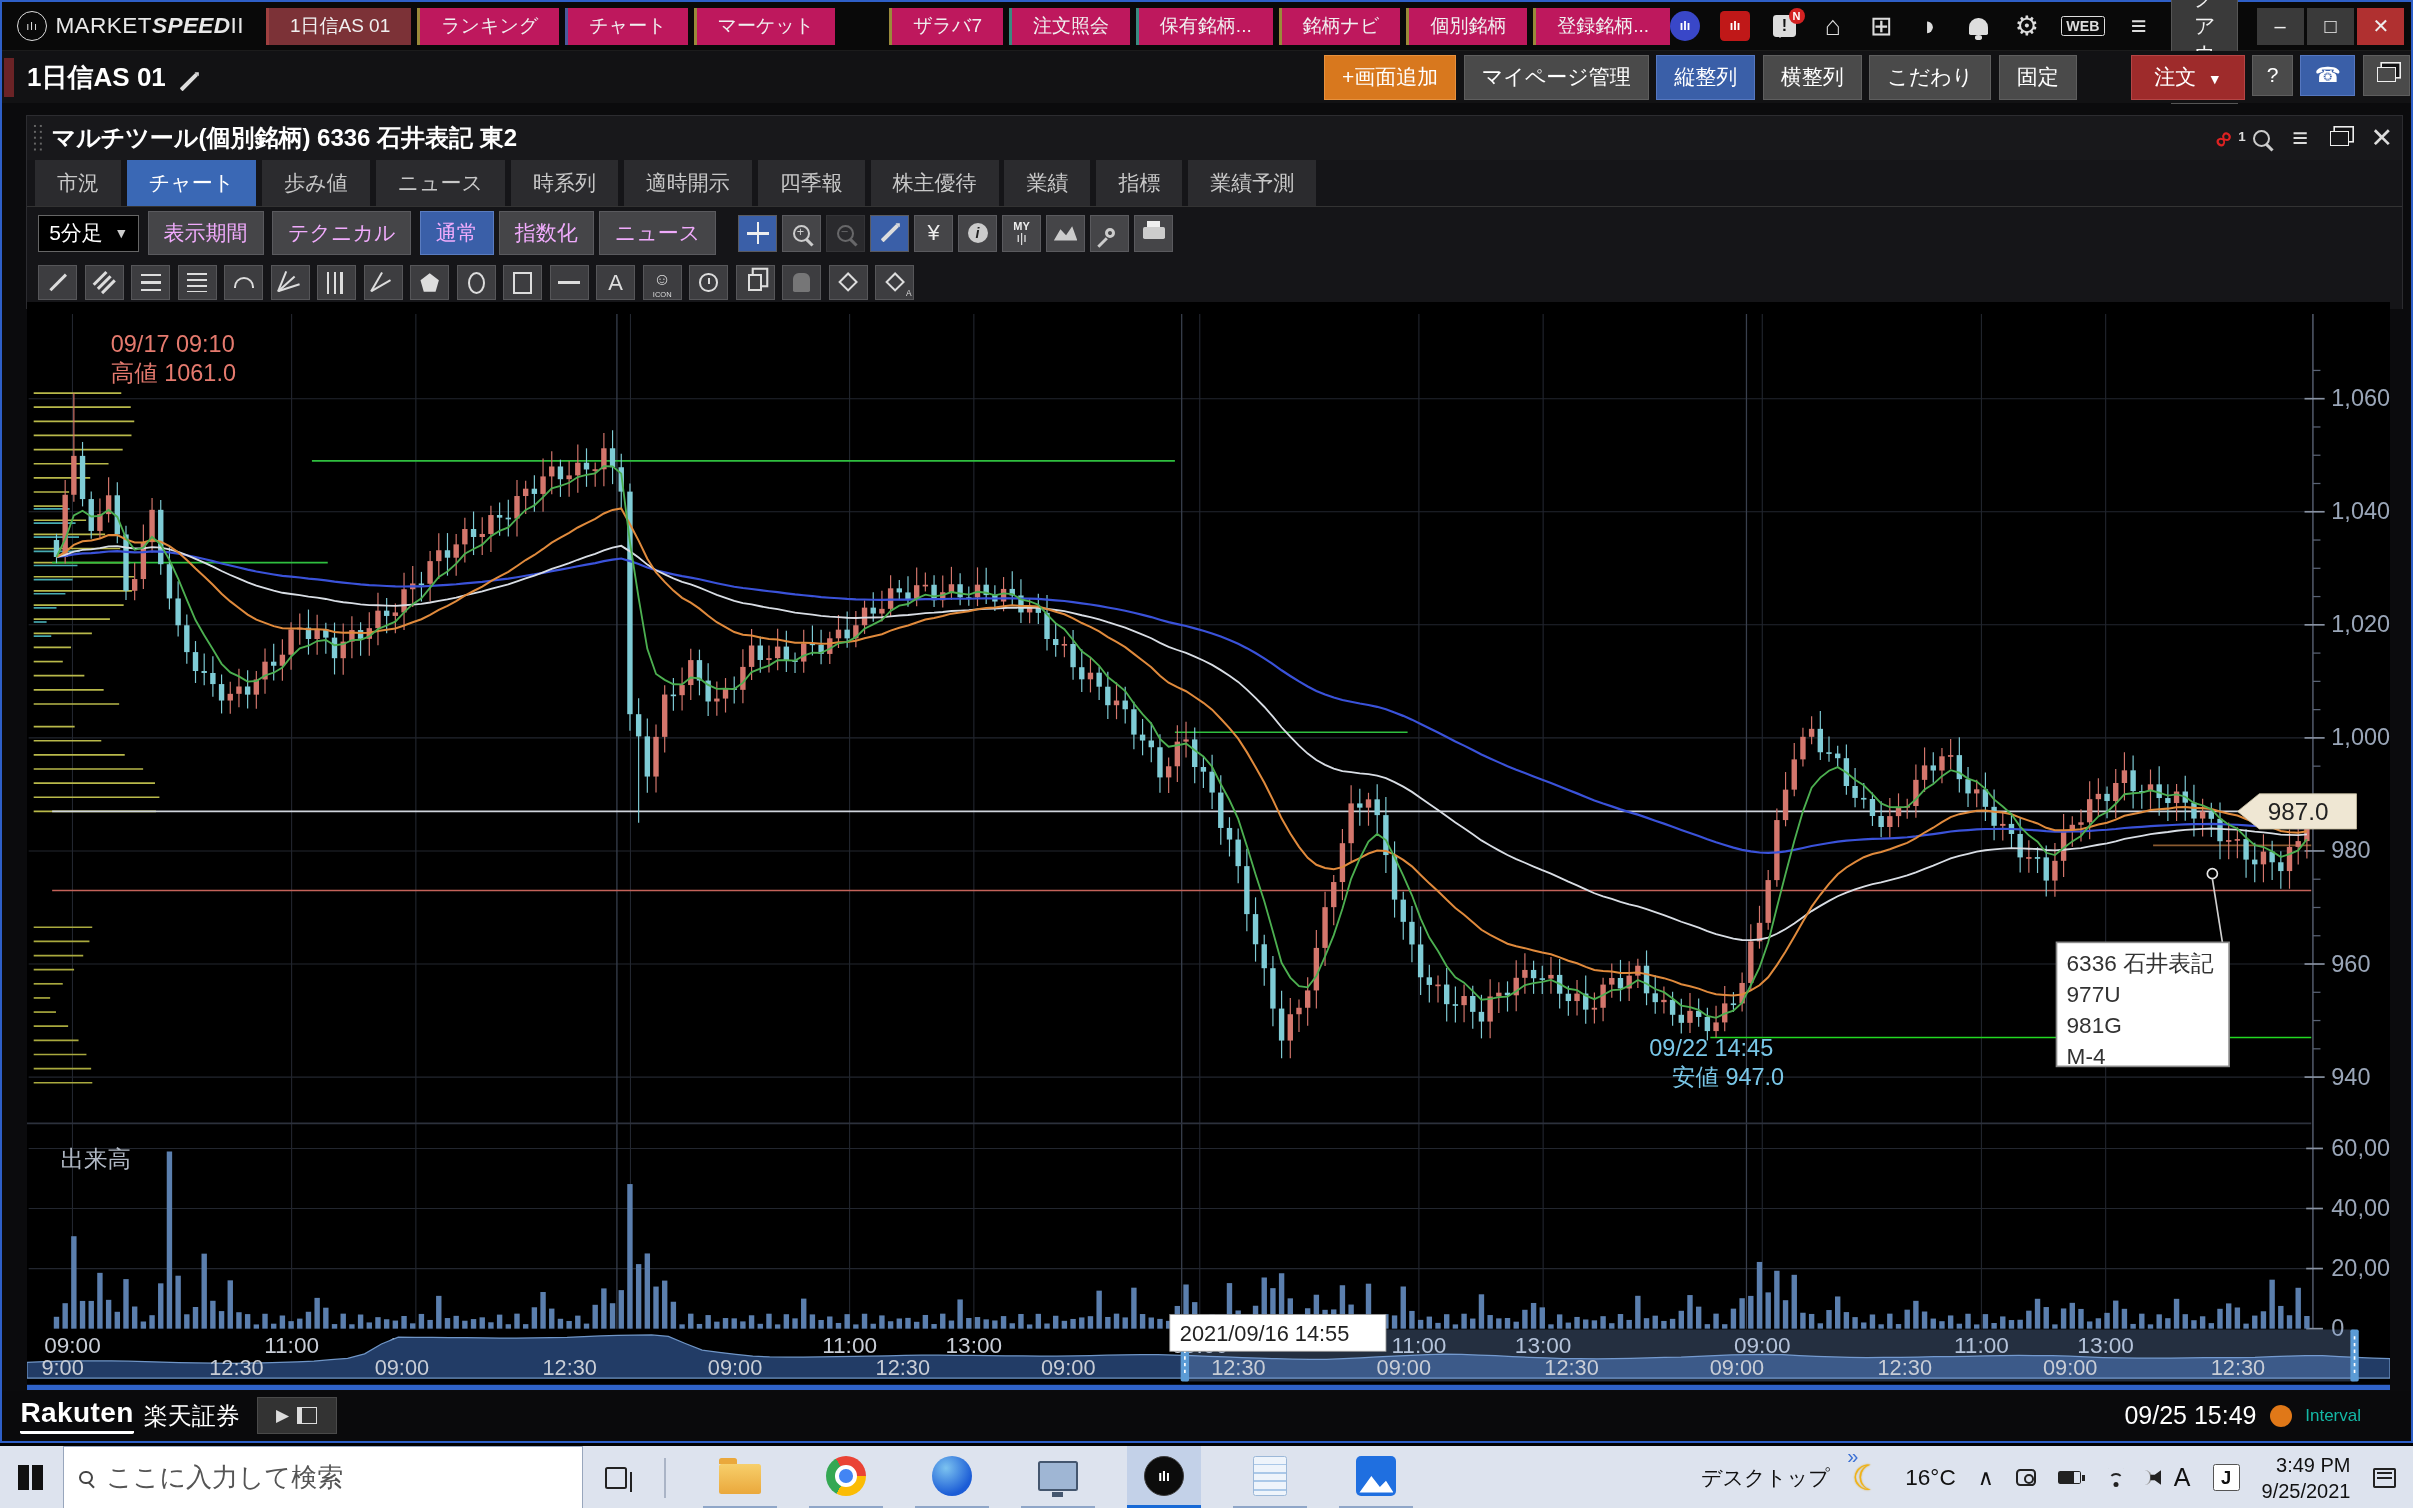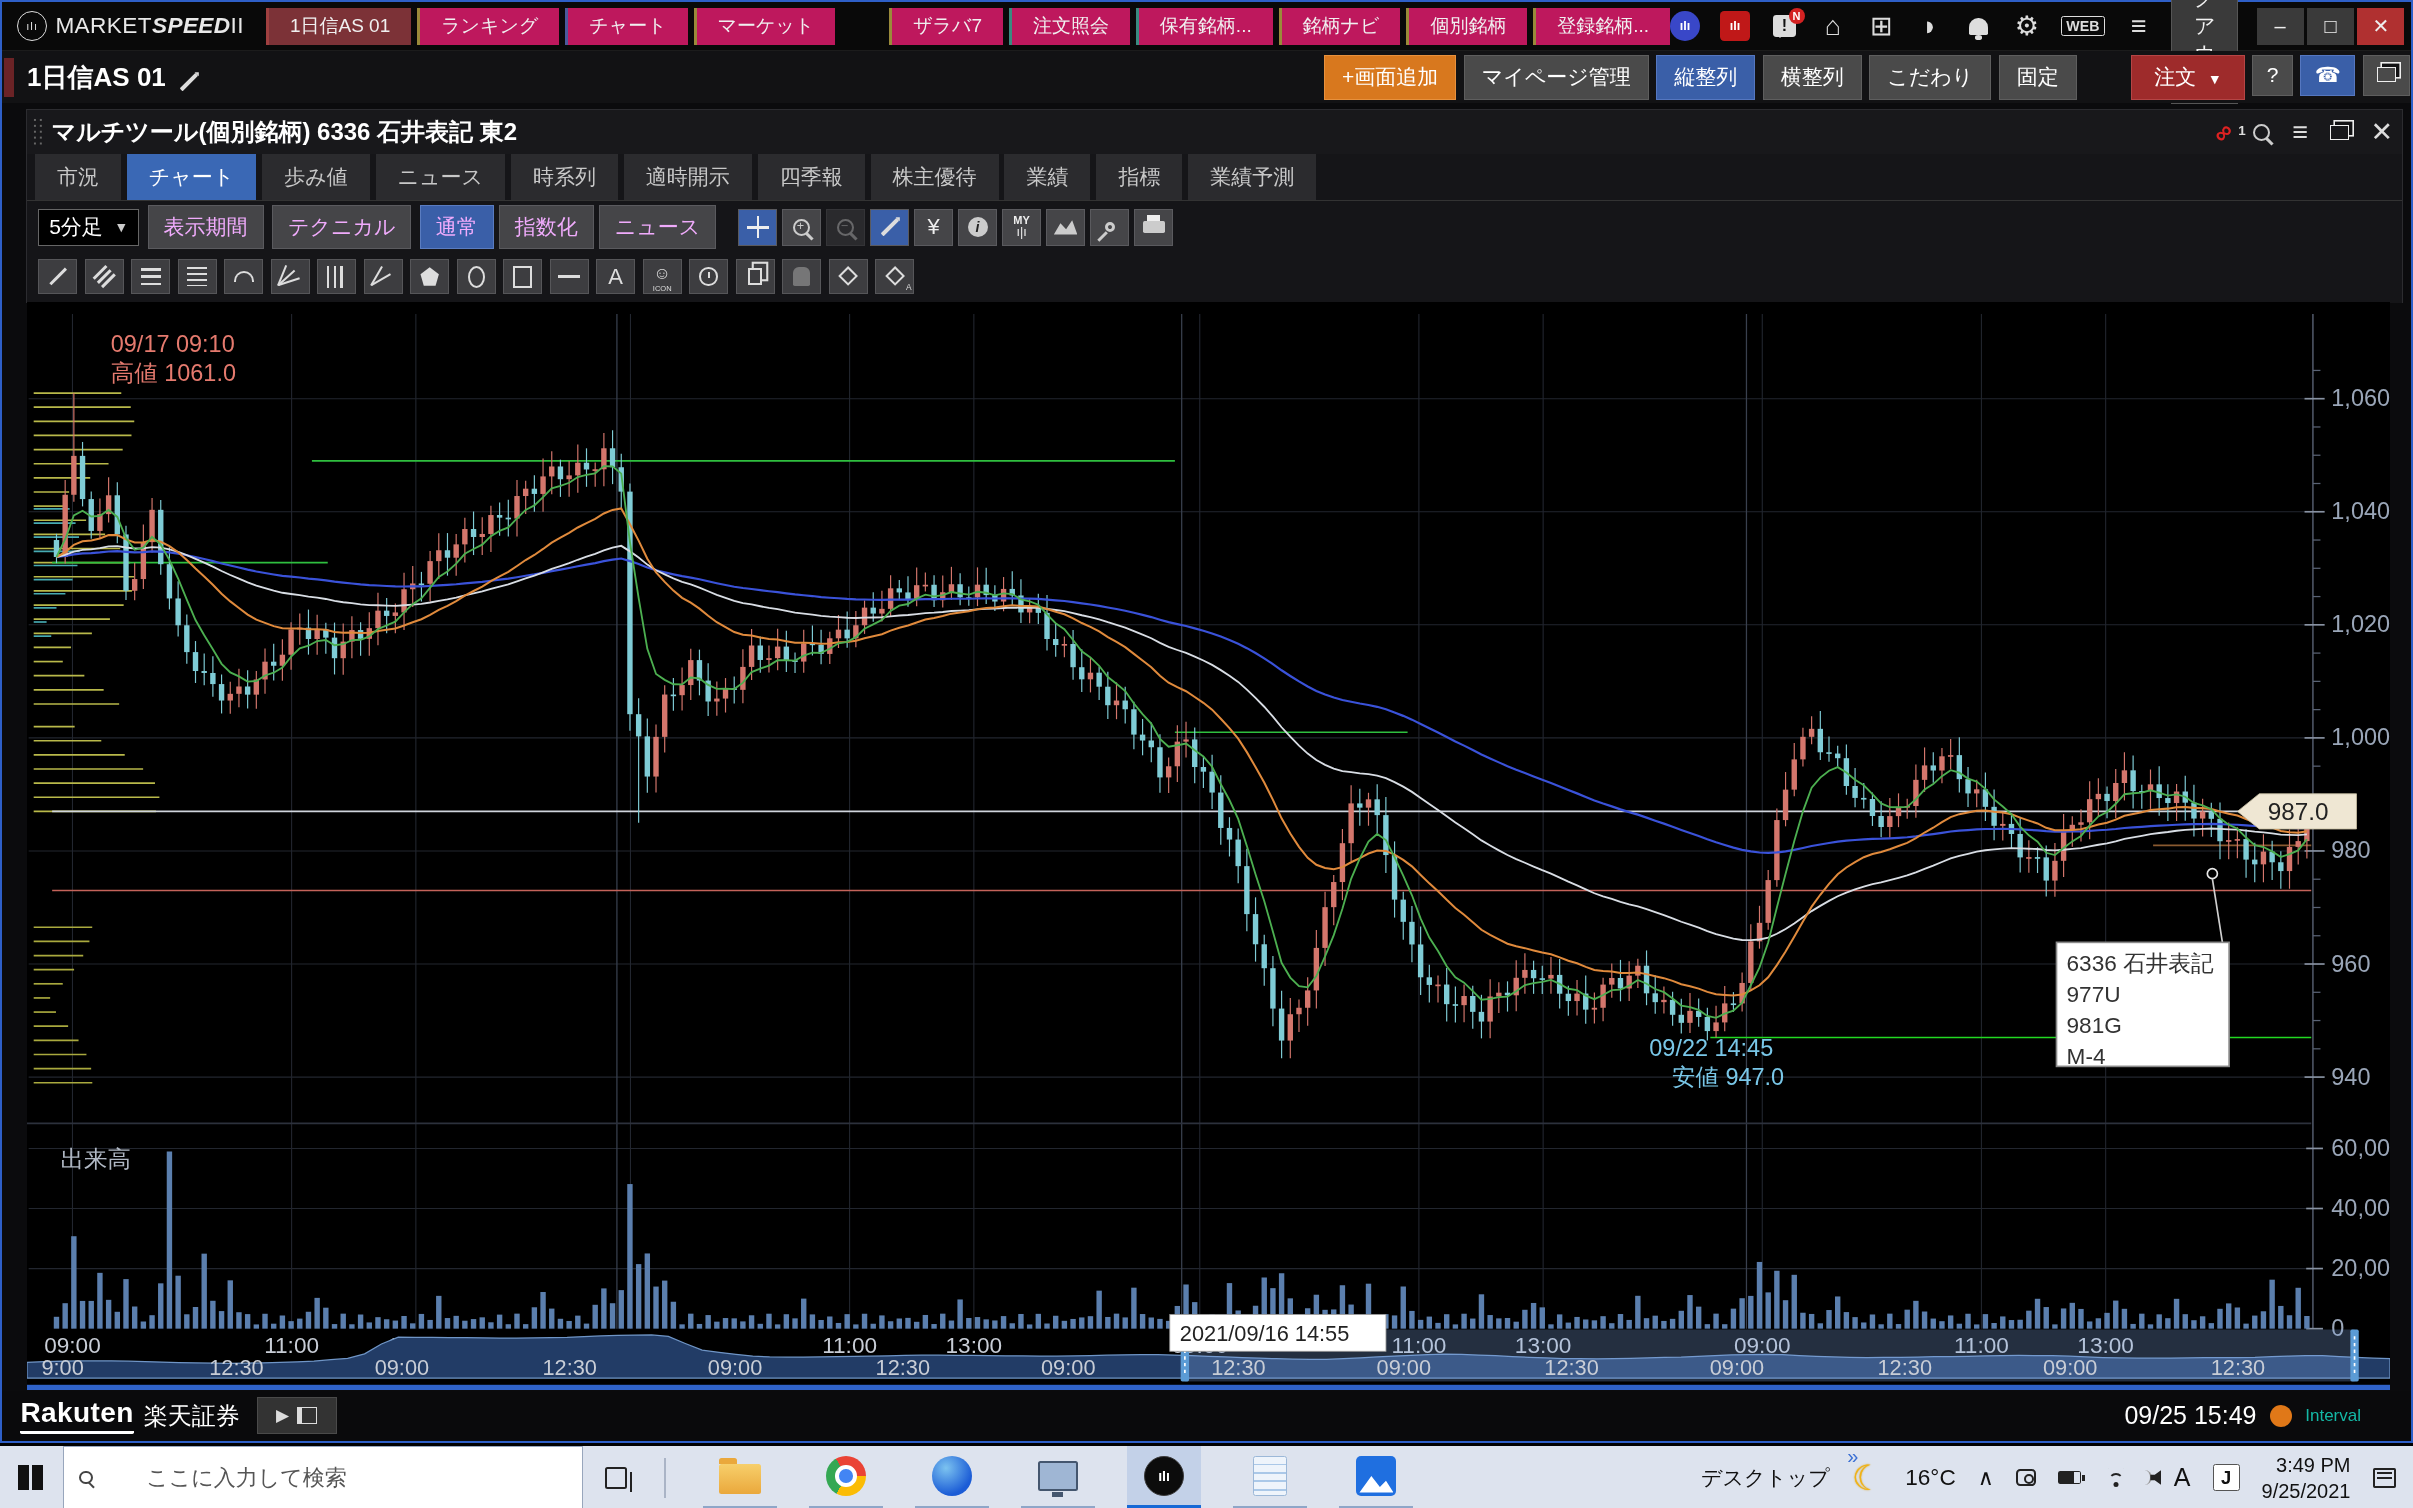--- a/index.html
+++ b/index.html
@@ -58,21 +58,21 @@
   .ws-right { margin-left:auto; display:flex; align-items:flex-start; gap:7.5px; padding-right:1px; }
   .ws-btn { font-size:21px; color:#fff; padding:7.5px 17px; background:#4a4a4a; border:0.8px solid #5e5e5e; white-space:nowrap; }
   .ws-btn.orange { background:#d8781e; border-color:#e8913d; }
   .ws-btn.blue { background:#3a5fa8; border-color:#5577c0; }
   .ws-btn.red { background:#9e2b2b; border-color:#b54545; padding:7.5px 22px; margin-left:47px; }
   .ws-btn.sq { padding:7.5px 13.4px; }
   .caret { font-size:14.2px; margin-left:11.7px; }
   .dupicon { width:18.4px; height:15px; border:1.7px solid #eee; box-shadow:4.2px -4.2px 0 -0.8px #121214, 4.2px -4.2px 0 0.8px #eee; display:inline-block; }
 
   
-  #panel { position:absolute; left:23.5px; top:107px; right:8.4px; height:194px; background:#151518;
+  #panel { position:absolute; left:23.5px; top:113px; right:8.4px; height:194px; background:#151518;
            border:0.8px solid #2c2c30; border-bottom:none; }
   .p-title { height:44px; display:flex; align-items:center; background:#18181b; }
   .grip { width:11.7px; height:30px; margin:0 8.4px 0 5px;
           background-image:radial-gradient(#666 1.3px, transparent 1.3px); background-size:5.9px 5.9px; }
   .p-title-text { color:#fff; font-size:24px; font-weight:bold; }
   .p-ticons { margin-left:auto; display:flex; align-items:center; gap:22px; padding-right:8.4px; }
   .linkico { position:relative; color:#d22; font-size:25px; font-weight:bold; transform:rotate(-45deg); }
   .linkbadge { position:absolute; right:-10px; bottom:-5px; color:#ddd; font-size:13.4px; transform:rotate(45deg); }
   .mag { width:17px; height:17px; border:2.5px solid #ccc; border-radius:50%; position:relative; display:inline-block; }
   .mag::after { content:""; position:absolute; width:2.5px; height:9.2px; background:#ccc; transform:rotate(-45deg); bottom:-7.5px; right:-2.5px; }
@@ -150,21 +150,21 @@
   #taskbar { position:absolute; left:0; top:1446px; width:2413px; height:63px; background:#dde3ee;
              display:flex; align-items:center; }
   .winlogo { width:25px; height:25px; margin:0 20px 0 18.4px;
              background:conic-gradient(#111 0 25%, transparent 0 0), #111;
              background-image:linear-gradient(#dde3ee,#dde3ee); background-size:3.4px 100%, 100% 3.4px;
              background-position:center, center; background-repeat:no-repeat; background-color:#111; }
   .searchbox { width:520px; height:63px; background:#fff; border:1.7px solid #98a6bc; display:flex;
                align-items:center; gap:13.4px; padding:0 15px; }
   .smag { width:13.4px; height:13.4px; border:2.1px solid #444; border-radius:50%; position:relative; flex:none; }
   .smag::after { content:""; position:absolute; width:2.1px; height:7.5px; background:#444; transform:rotate(-45deg); bottom:-5.9px; right:-1.7px; }
-  .sph { color:#555; font-size:22px;margin-left:40px; }
+  .sph { color:#555; font-size:26px; }
   .tview { margin:0 22px; display:flex; align-items:center; color:#222; font-size:25px; }
   .tv-ico { width:22px; height:22px; border:2.1px solid #222; border-radius:2.5px; position:relative; }
   .tv-ico::after { content:""; position:absolute; right:-6.7px; top:3.4px; width:2.1px; height:20px; background:#222; }
   .tsep { width:1.7px; height:40px; background:#aab4c6; margin:0 15px; }
   #tb-apps { display:flex; align-items:center; gap:32px; margin-left:22px; }
   .app { width:74px; height:63px; display:flex; align-items:center; justify-content:center;
          border-bottom:3.4px solid #8fa6c8; }
   .app.active { background:#c3d1e8; border-bottom:4.2px solid #1769d6; }
   .folder { width:42px; height:30px; background:linear-gradient(#f7cf6b,#eaa83c); border-radius:2.5px; position:relative; margin-top:5px; }
   .folder::before { content:""; position:absolute; top:-5.9px; left:0; width:18.4px; height:6.7px; background:#eaa83c; border-radius:2.5px 2.5px 0 0; }

